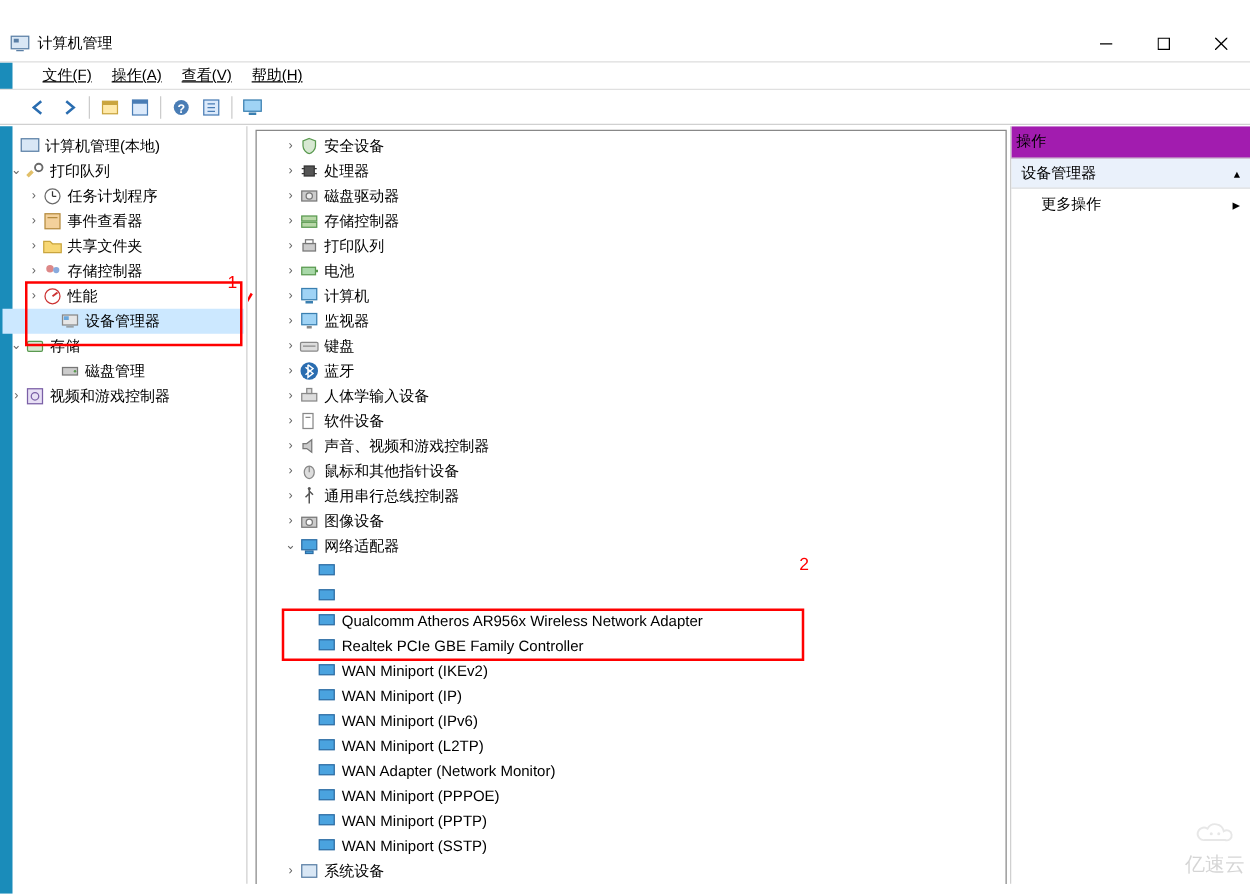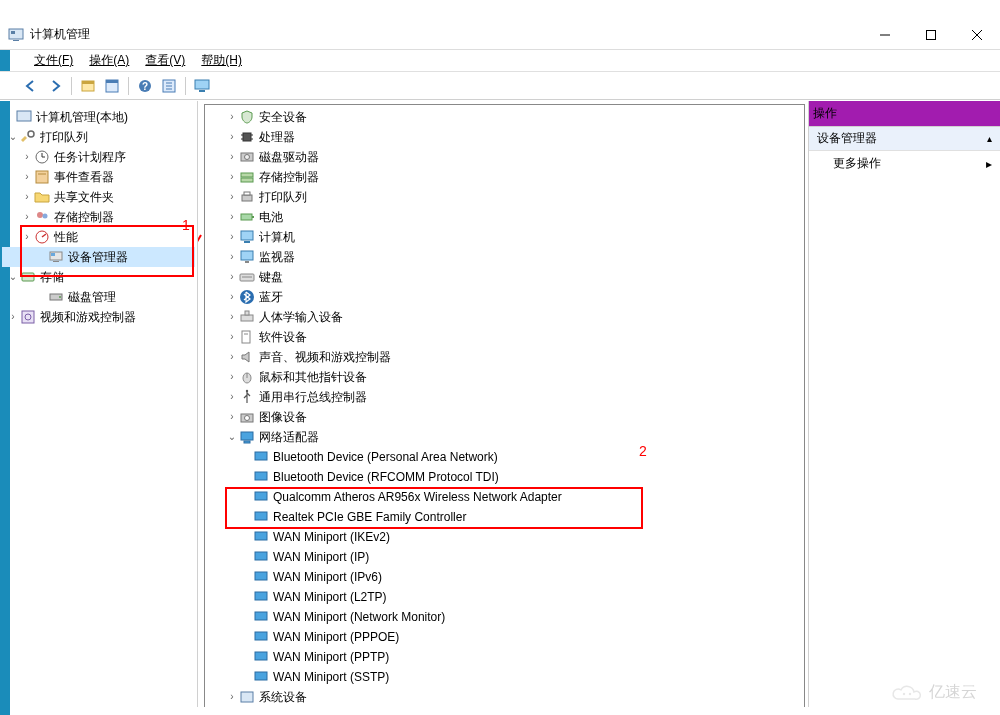--- a/index.html
+++ b/index.html
@@ -40,21 +40,21 @@
   .actions-header { background: #a21caf; border-bottom: 1px solid #d0d0d0; padding: 4px 4px; font-weight: normal; }
   .actions-sub { background: #eaf1fb; padding: 3px 8px; display: flex; justify-content: space-between; align-items: center; border-bottom: 1px solid #e0e0e0; }
   .actions-sub .tri { font-size: 10px; }
   .actions-item { padding: 4px 8px 4px 24px; display: flex; justify-content: space-between; align-items: center; cursor: pointer; gap: 28px; }
   
   
   .anno-box { position: absolute; border: 2px solid #f00; pointer-events: none; }
   .anno-label { position: absolute; color: #f00; font-size: 14px; font-family: Arial; pointer-events: none; }
   
   
-  .watermark { position: absolute; right: 23px; bottom: 12px; display: flex; align-items: center; gap: 6px; opacity: 0.35; font-size: 16px; color: #888; }
+  .watermark { position: absolute; right: 4px; bottom: 12px; display: flex; align-items: center; gap: 6px; opacity: 0.35; font-size: 16px; color: #888; flex-direction: column; }
   .watermark .cloud { width: 32px; height: 22px; }
   
   
   .net-icon rect { fill: #4aa3df; stroke: #2b6ca3; }
   
   
   .center-panel::-webkit-scrollbar { width: 17px; }
   .center-panel::-webkit-scrollbar-track { background: #f0f0f0; }
   .center-panel::-webkit-scrollbar-thumb { background: #c2c2c2; border: 1px solid #a0a0a0; }
   
@@ -410,28 +410,26 @@
               <rect x="5" y="12" width="6" height="2" fill="#3a7fb0"></rect>
             </svg>
             <span>网络适配器</span>
           </div>
 
       <div class="tree-row">
             <span class="indent" style="width:42px"></span>
             <svg class="node-icon net-icon" viewBox="0 0 16 16">
               <rect x="2" y="3" width="12" height="8"></rect>
             </svg>
-            <span>Bluetooth Device (Personal Area Network)</span>
-          </div>
-      <div class="tree-row">
-            <span class="indent" style="width:42px"></span>
-            <svg class="node-icon net-icon" viewBox="0 0 16 16">
-              <rect x="2" y="3" width="12" height="8"></rect>
-            </svg>
-            <span>Bluetooth Device (RFCOMM Protocol TDI)</span>
+          </div>
+      <div class="tree-row">
+            <span class="indent" style="width:42px"></span>
+            <svg class="node-icon net-icon" viewBox="0 0 16 16">
+              <rect x="2" y="3" width="12" height="8"></rect>
+            </svg>
           </div>
       <div class="tree-row">
             <span class="indent" style="width:42px"></span>
             <svg class="node-icon net-icon" viewBox="0 0 16 16">
               <rect x="2" y="3" width="12" height="8"></rect>
             </svg>
             <span>Qualcomm Atheros AR956x Wireless Network Adapter</span>
           </div>
       <div class="tree-row">
             <span class="indent" style="width:42px"></span>
@@ -466,21 +464,21 @@
             <svg class="node-icon net-icon" viewBox="0 0 16 16">
               <rect x="2" y="3" width="12" height="8"></rect>
             </svg>
             <span>WAN Miniport (L2TP)</span>
           </div>
       <div class="tree-row">
             <span class="indent" style="width:42px"></span>
             <svg class="node-icon net-icon" viewBox="0 0 16 16">
               <rect x="2" y="3" width="12" height="8"></rect>
             </svg>
-            <span>WAN Miniport (Network Monitor)</span>
+            <span>WAN Adapter (Network Monitor)</span>
           </div>
       <div class="tree-row">
             <span class="indent" style="width:42px"></span>
             <svg class="node-icon net-icon" viewBox="0 0 16 16">
               <rect x="2" y="3" width="12" height="8"></rect>
             </svg>
             <span>WAN Miniport (PPPOE)</span>
           </div>
       <div class="tree-row">
             <span class="indent" style="width:42px"></span>

